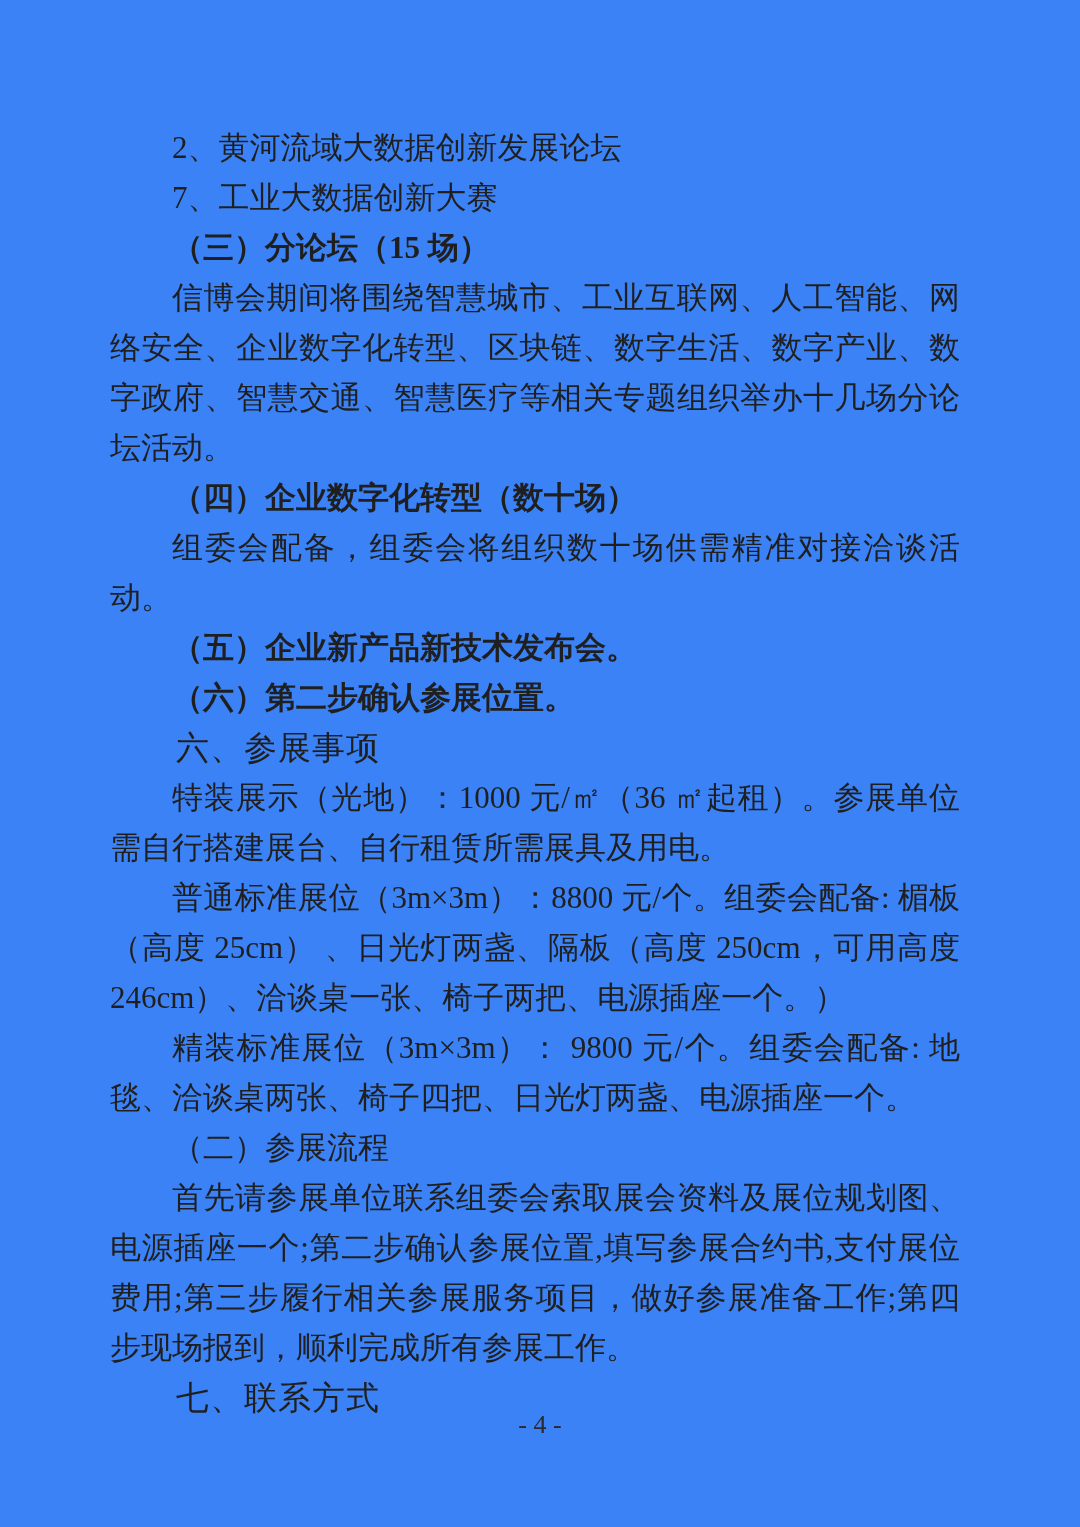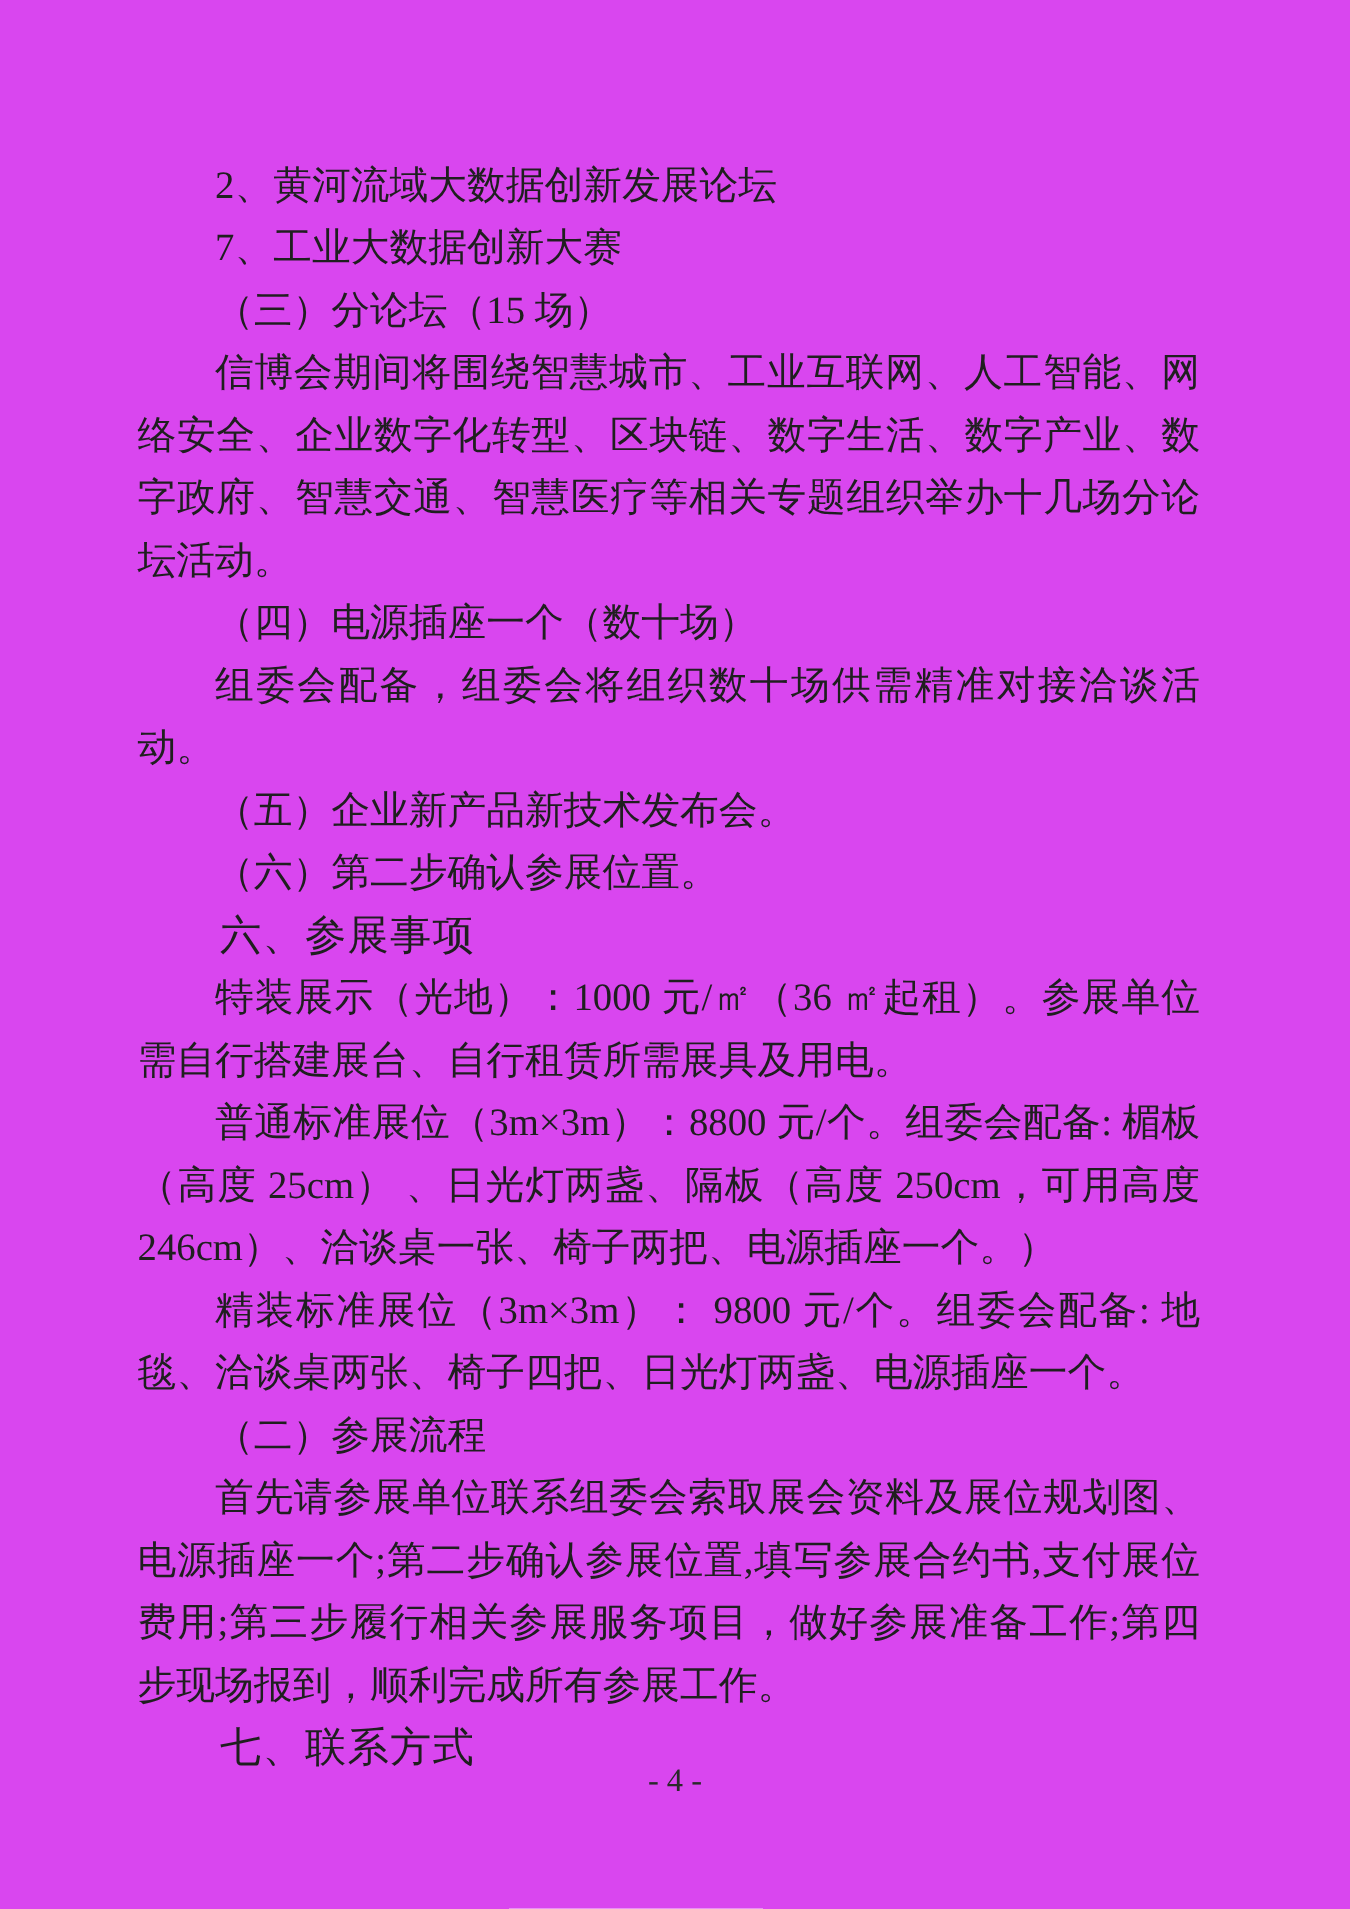--- a/index.html
+++ b/index.html
@@ -4,40 +4,40 @@
 <style>
   html, body {
     margin: 0;
     padding: 0;
     background: #ffffff;
   }
   .doc-page {
     position: relative;
     width: 1080px;
     height: 1527px;
-    background: #d946ef;
+    background: #3b82f6;
     overflow: hidden;
     font-family: "Liberation Serif", serif;
     color: #1f1f1f;
   }
   .doc-content {
     position: absolute;
     left: 110px;
     top: 123px;
     width: 850px;
     font-size: 31px;
     line-height: 50px;
     text-align: justify;
   }
   .doc-content p {
     margin: 0;
     text-indent: 2em;
   }
   p.para-subheading {
-    font-weight: normal;
+    font-weight: bold;
   }
   p.para-section-heading {
     font-family: "Liberation Sans", sans-serif;
     font-weight: normal;
     font-size: 33px;
     letter-spacing: 1px;
   }
   .doc-footer {
     position: absolute;
     left: 0;
@@ -51,21 +51,21 @@
 </style>
 </head>
 <body>
 
 <div class="doc-page">
   <div class="doc-content">
     <p class="para-list-item">2、黄河流域大数据创新发展论坛</p>
     <p class="para-list-item">7、工业大数据创新大赛</p>
     <p class="para-subheading">（三）分论坛（15 场）</p>
     <p class="para-body">信博会期间将围绕智慧城市、工业互联网、人工智能、网络安全、企业数字化转型、区块链、数字生活、数字产业、数字政府、智慧交通、智慧医疗等相关专题组织举办十几场分论坛活动。</p>
-    <p class="para-subheading">（四）电源插座一个（数十场）</p>
+    <p class="para-subheading">（四）企业数字化转型（数十场）</p>
     <p class="para-body">组委会配备，组委会将组织数十场供需精准对接洽谈活动。</p>
     <p class="para-subheading">（五）企业新产品新技术发布会。</p>
     <p class="para-subheading">（六）第二步确认参展位置。</p>
     <p class="para-section-heading">六、参展事项</p>
     <p class="para-body">特装展示（光地）：1000 元/㎡（36 ㎡起租）。参展单位需自行搭建展台、自行租赁所需展具及用电。</p>
     <p class="para-body">普通标准展位（3m×3m）：8800 元/个。组委会配备: 楣板（高度 25cm） 、日光灯两盏、隔板（高度 250cm，可用高度 246cm）、洽谈桌一张、椅子两把、电源插座一个。）</p>
     <p class="para-body">精装标准展位（3m×3m）： 9800 元/个。组委会配备: 地毯、洽谈桌两张、椅子四把、日光灯两盏、电源插座一个。</p>
     <p class="para-body">（二）参展流程</p>
     <p class="para-body">首先请参展单位联系组委会索取展会资料及展位规划图、电源插座一个;第二步确认参展位置,填写参展合约书,支付展位费用;第三步履行相关参展服务项目，做好参展准备工作;第四步现场报到，顺利完成所有参展工作。</p>
     <p class="para-section-heading">七、联系方式</p>

